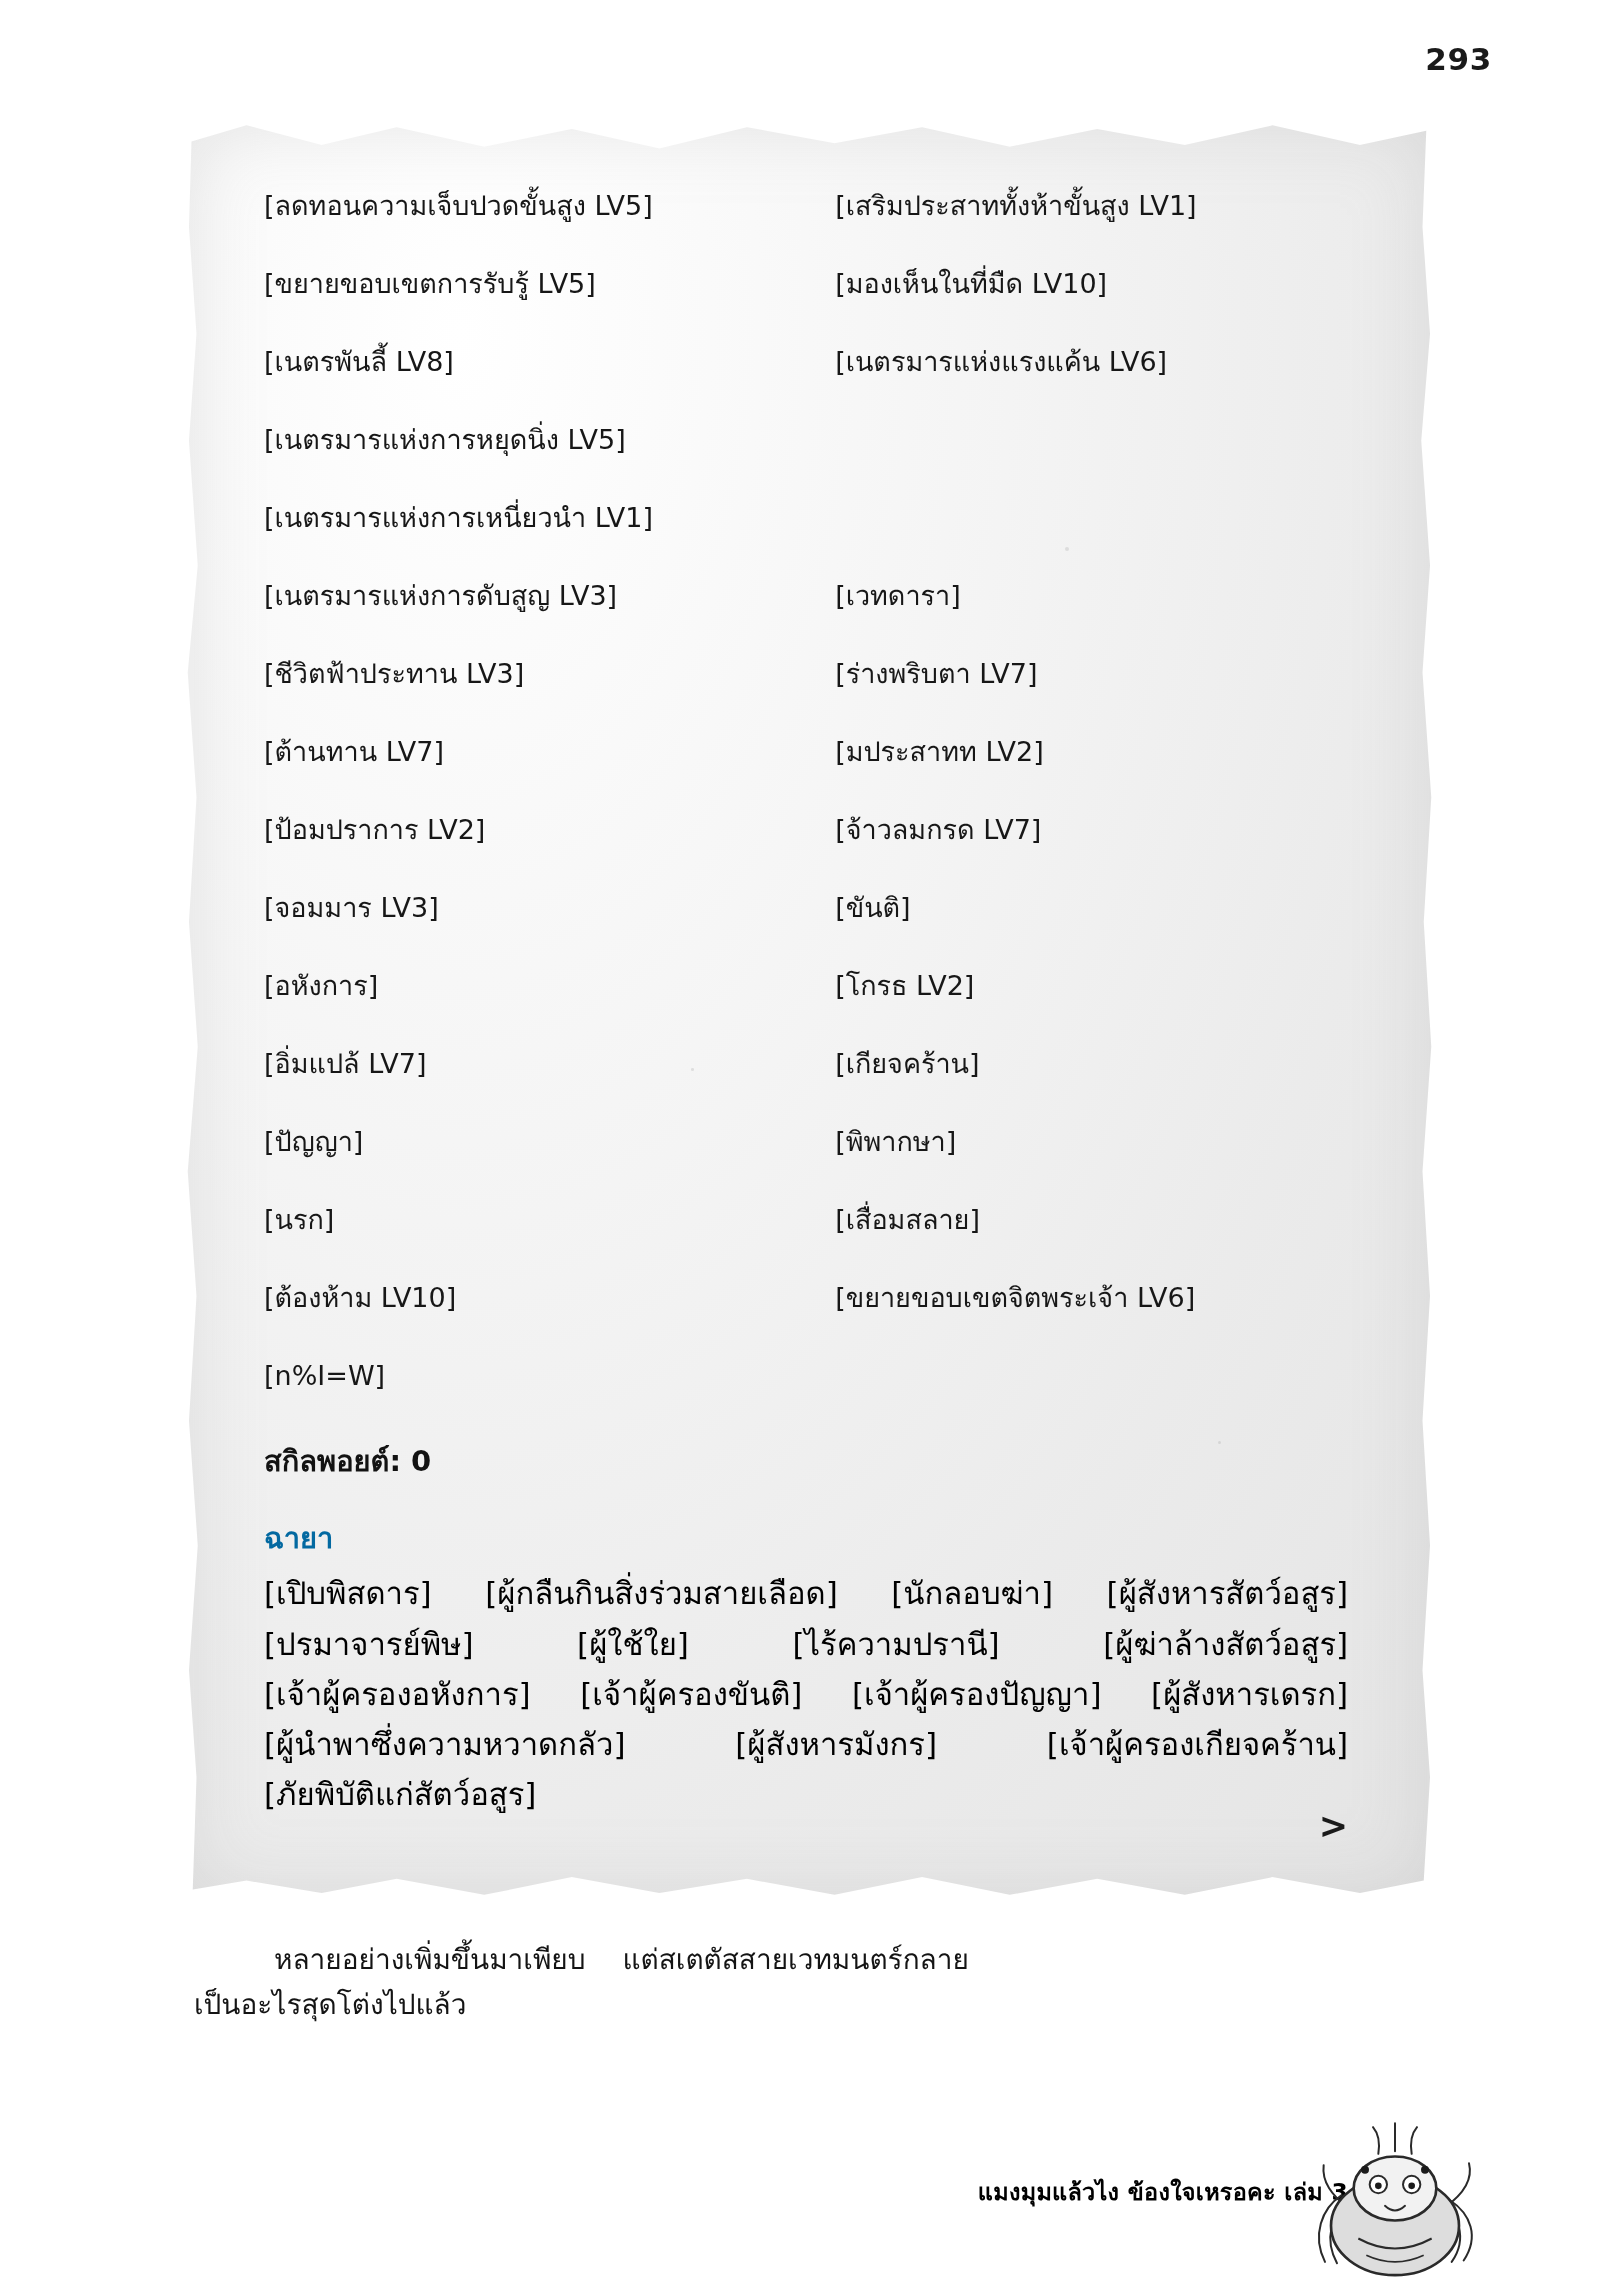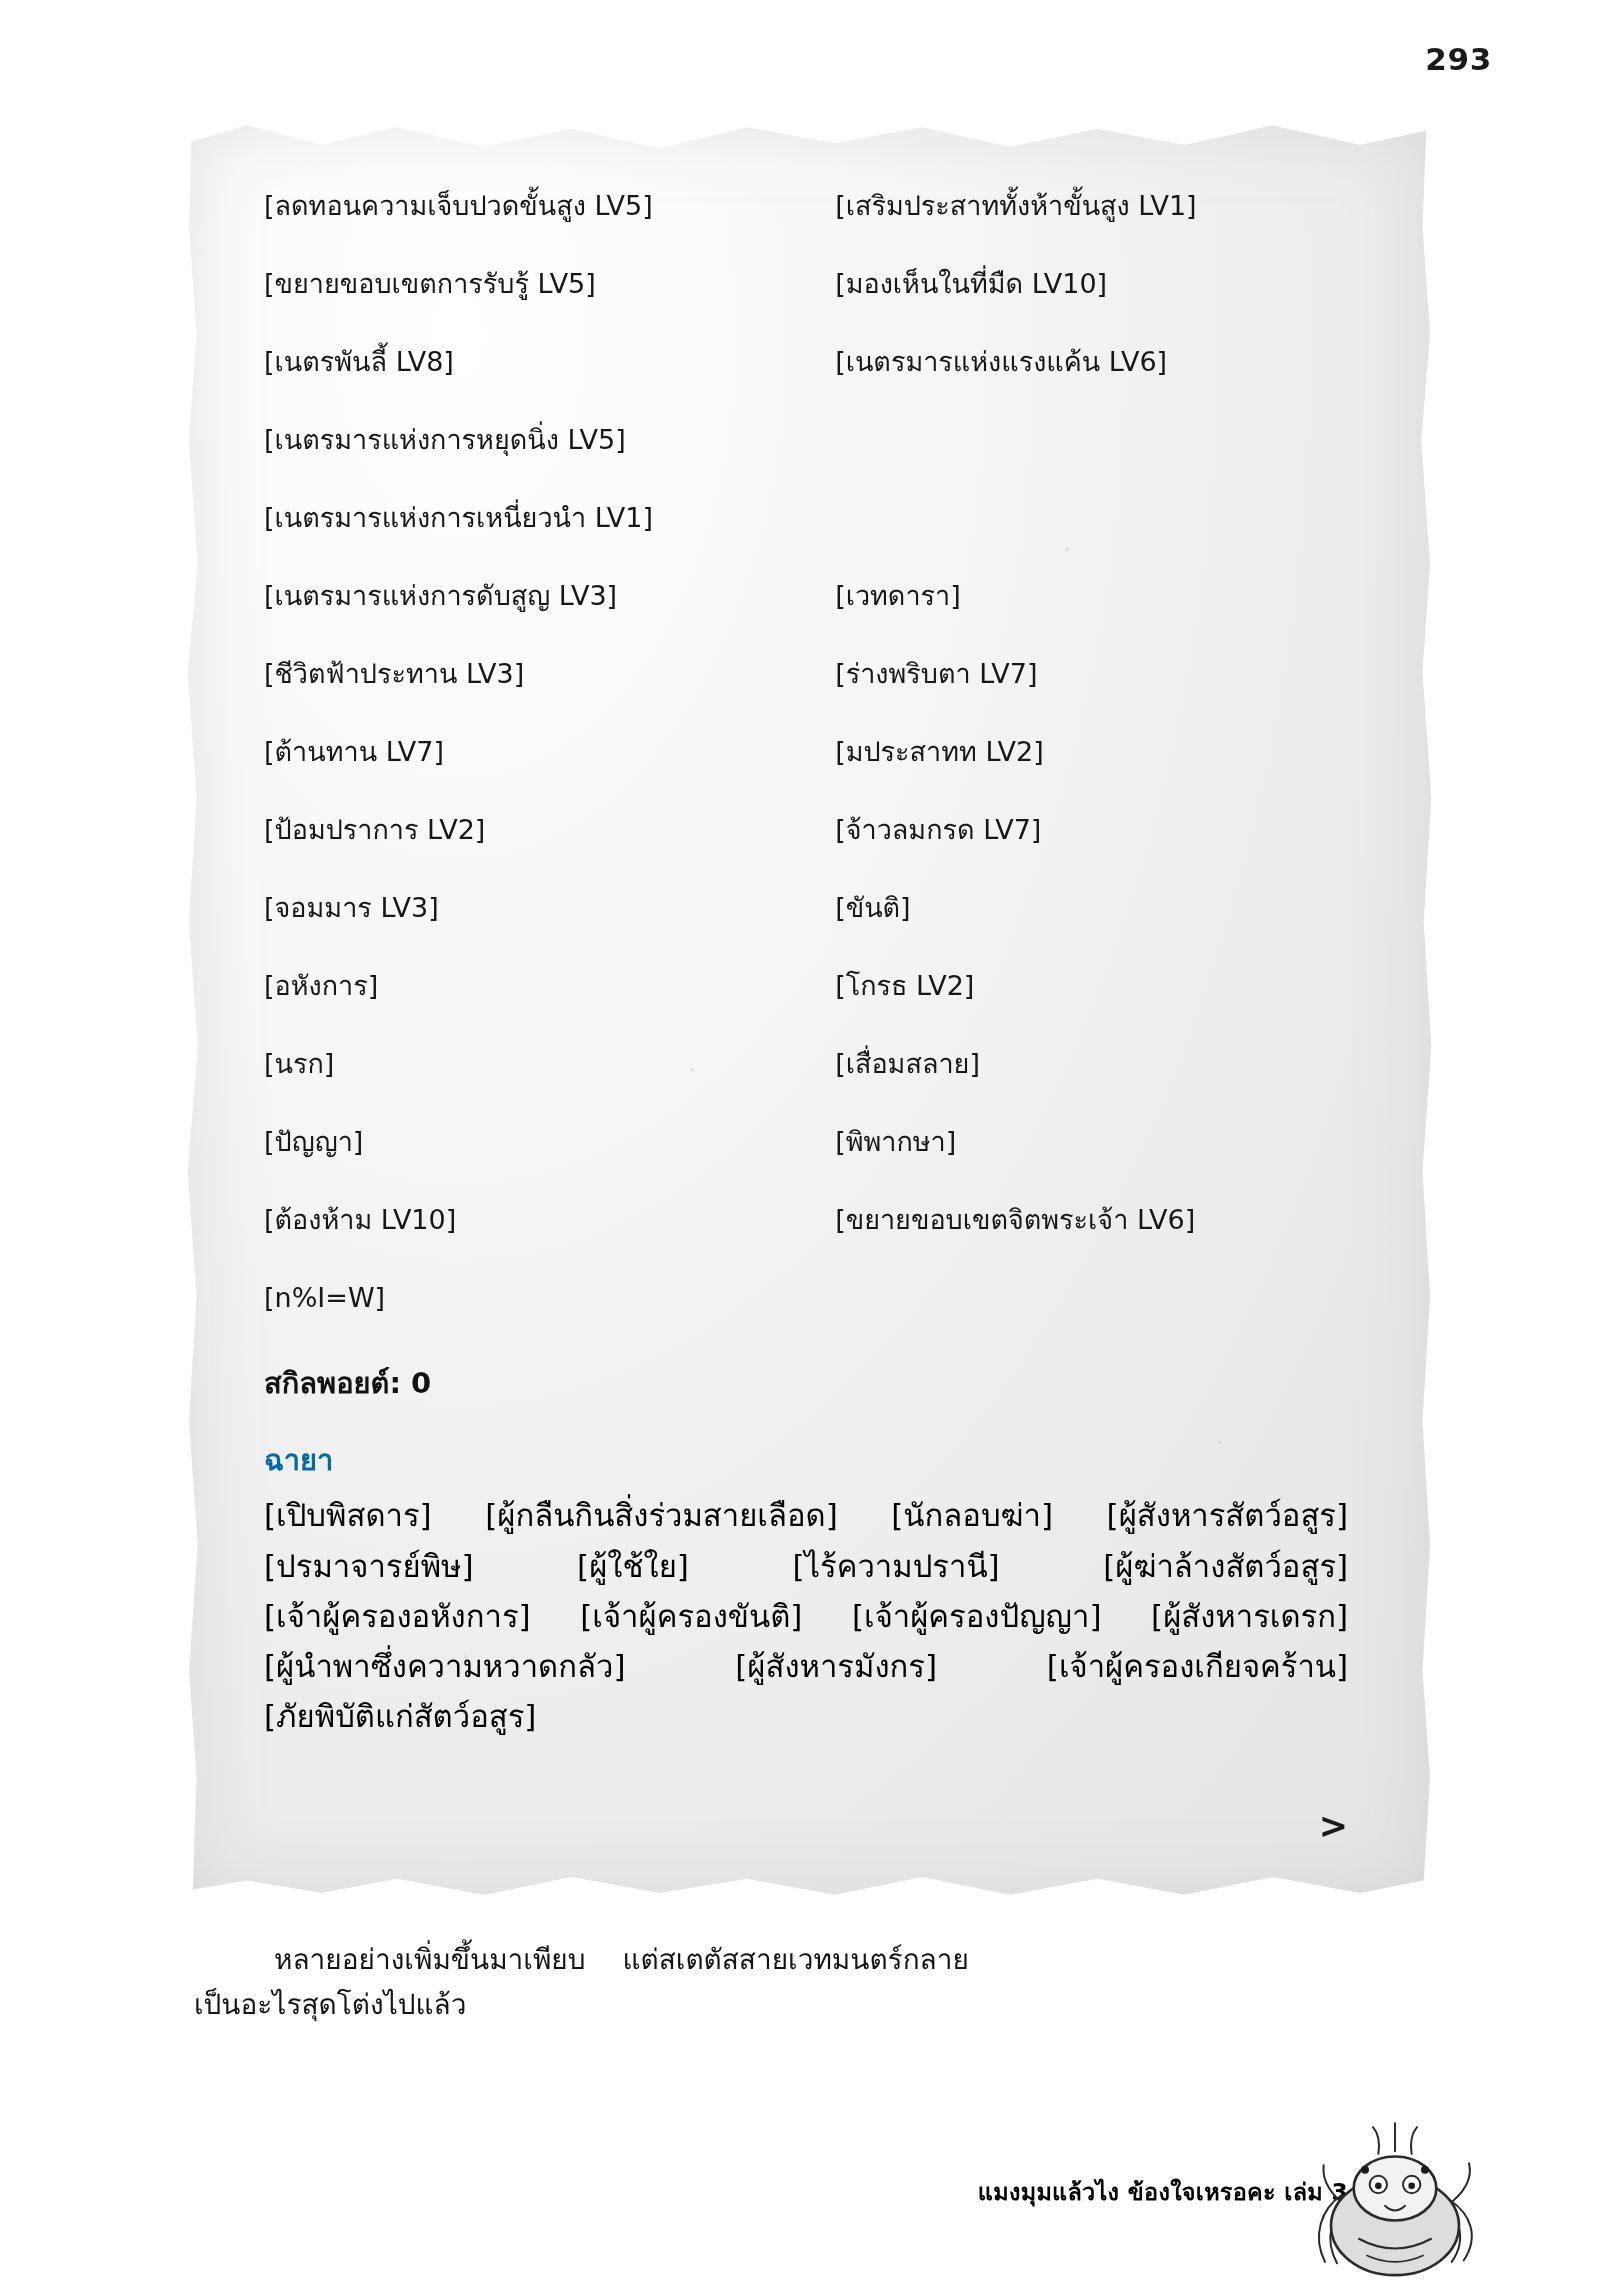--- a/index.html
+++ b/index.html
@@ -242,26 +242,30 @@
         </div>
         <div class="skill-row">
           <div class="skill-col left">[จอมมาร LV3]</div>
           <div class="skill-col right">[ขันติ]</div>
         </div>
         <div class="skill-row">
           <div class="skill-col left">[อหังการ]</div>
           <div class="skill-col right">[โกรธ LV2]</div>
         </div>
         <div class="skill-row">
+          <div class="skill-col left">[อิ่มแปล้ LV7]</div>
+          <div class="skill-col right">[เกียจคร้าน]</div>
+        </div>
+        <div class="skill-row">
+          <div class="skill-col left">[ปัญญา]</div>
+          <div class="skill-col right">[พิพากษา]</div>
+        </div>
+        <div class="skill-row">
           <div class="skill-col left">[นรก]</div>
           <div class="skill-col right">[เสื่อมสลาย]</div>
-        </div>
-        <div class="skill-row">
-          <div class="skill-col left">[ปัญญา]</div>
-          <div class="skill-col right">[พิพากษา]</div>
         </div>
         <div class="skill-row">
           <div class="skill-col left">[ต้องห้าม LV10]</div>
           <div class="skill-col right">[ขยายขอบเขตจิตพระเจ้า LV6]</div>
         </div>
         <div class="skill-row">
           <div class="skill-col left">[n%I=W]</div>
           <div class="skill-col right"></div>
         </div>
 

